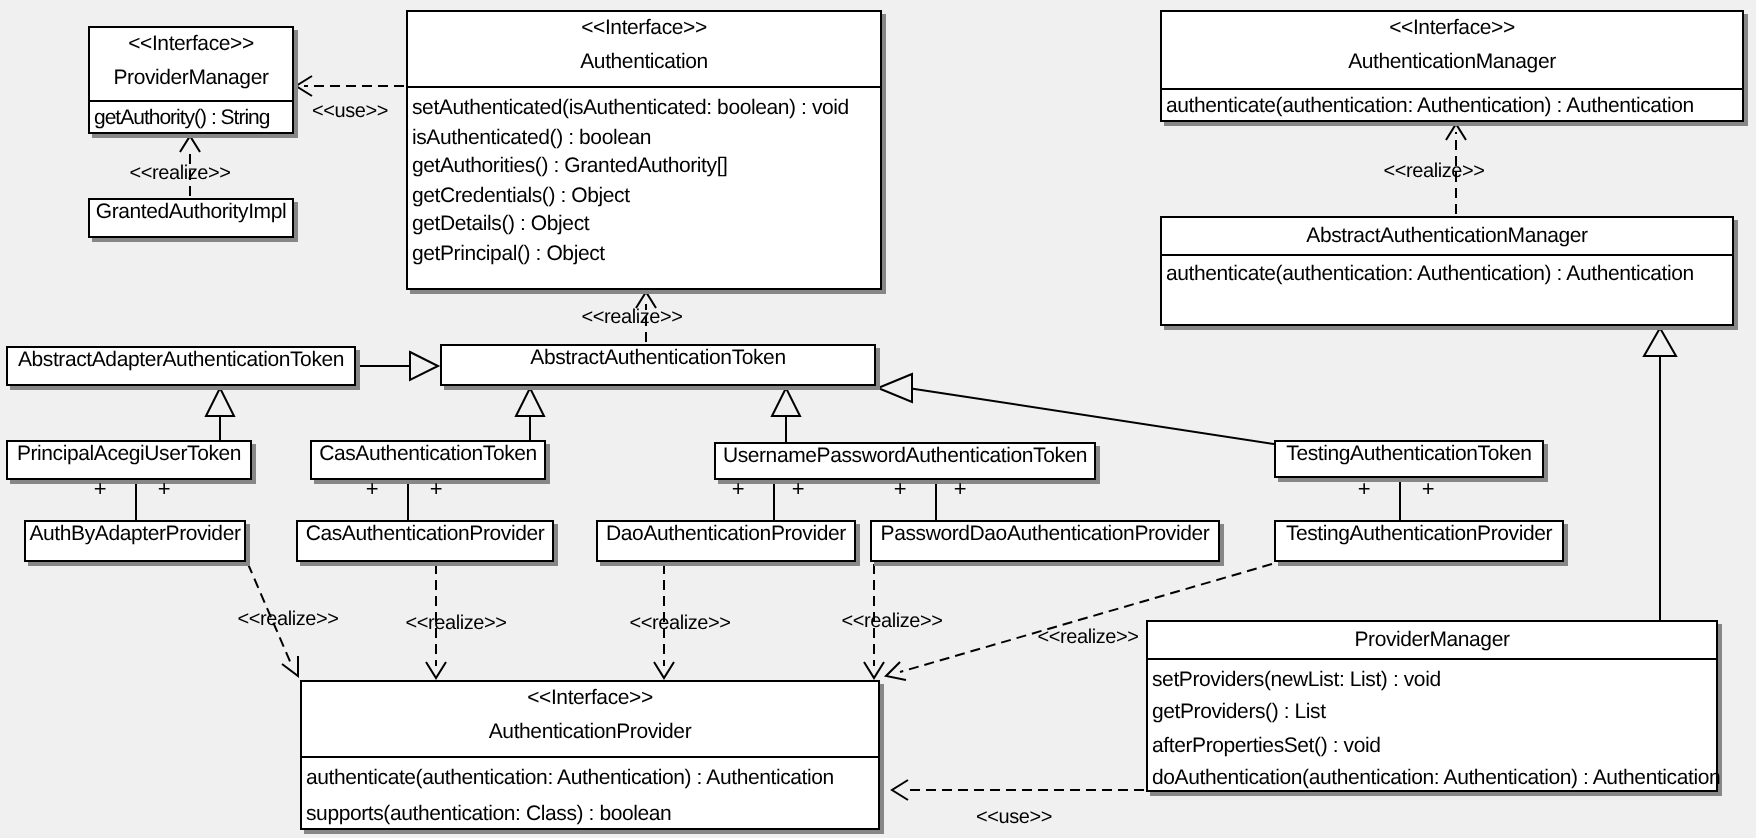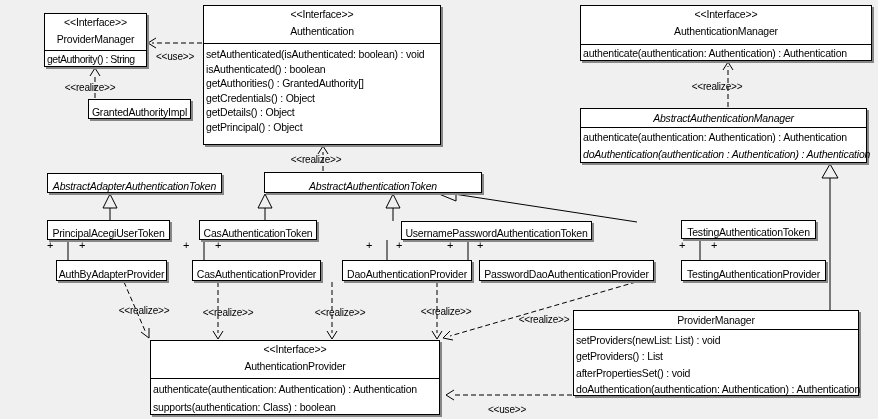--- a/index.html
+++ b/index.html
@@ -5,22 +5,22 @@
   html,body{margin:0;padding:0;background:#f0f0f0;}
   .stage{position:relative;width:878px;height:419px;overflow:hidden;background:#f0f0f0;
          font-family:"Liberation Sans",sans-serif;color:#000;letter-spacing:-0.2px;}
   svg.connectors{position:absolute;left:0;top:0;z-index:1;}
   .box{position:absolute;box-sizing:border-box;background:#fff;border:1px solid #000;
        box-shadow:2px 2px 0 #878787;font-size:10.5px;z-index:2;}
   .box .title{border-bottom:1px solid #000;text-align:center;overflow:hidden;}
   .box .stereo,.box .cname{line-height:17px;white-space:nowrap;}
   .box .methods{overflow:visible;}
   .method{white-space:nowrap;padding:0 2px;}
-  .it{font-style:italic;}
-  .simple{display:flex;align-items:flex-end;justify-content:center;white-space:nowrap;margin-left:44px;}
+  .it{}
+  .simple{display:flex;align-items:flex-start;justify-content:center;white-space:nowrap;}
   .lbl{position:absolute;transform:translate(-50%,-50%);font-size:10px;white-space:nowrap;z-index:3;}
   .plus{position:absolute;transform:translate(-50%,-50%);font-size:11px;z-index:3;}
   
   .m-auth .method{line-height:14.6px;} .m-auth{padding-top:3px;}
   .m-ga .method{line-height:15px;letter-spacing:-0.5px;} .m-ga{padding-top:1px;}
   .m-am .method{line-height:15px;} .m-am{padding-top:1px;}
   .m-aam .method{line-height:17px;} .m-aam{padding-top:1px;}
   .m-ap .method{line-height:17.5px;} .m-ap{padding-top:2px;}
   .m-pm .method{line-height:16.4px;} .m-pm{padding-top:2px;}
 </style>
@@ -154,21 +154,20 @@
       <div class="method">authenticate(authentication: Authentication) : Authentication</div>
     </div>
   </div>
 
   <div class="box" style="left:580px;top:108px;width:287px;height:55px">
     <div class="title" style="height:18px">
       <div class="cname it" style="line-height:18px">AbstractAuthenticationManager</div>
     </div>
     <div class="methods m-aam">
       <div class="method">authenticate(authentication: Authentication) : Authentication</div>
-      <div class="method it">doAuthentication(authentication : Authentication) : Authentication</div>
     </div>
   </div>
 
   <div class="box simple it" style="left:3px;top:173px;width:175px;height:20px">
     <span>AbstractAdapterAuthenticationToken</span>
   </div>
 
   <div class="box simple it" style="left:220px;top:172px;width:218px;height:21px">
     <span>AbstractAuthenticationToken</span>
   </div>

